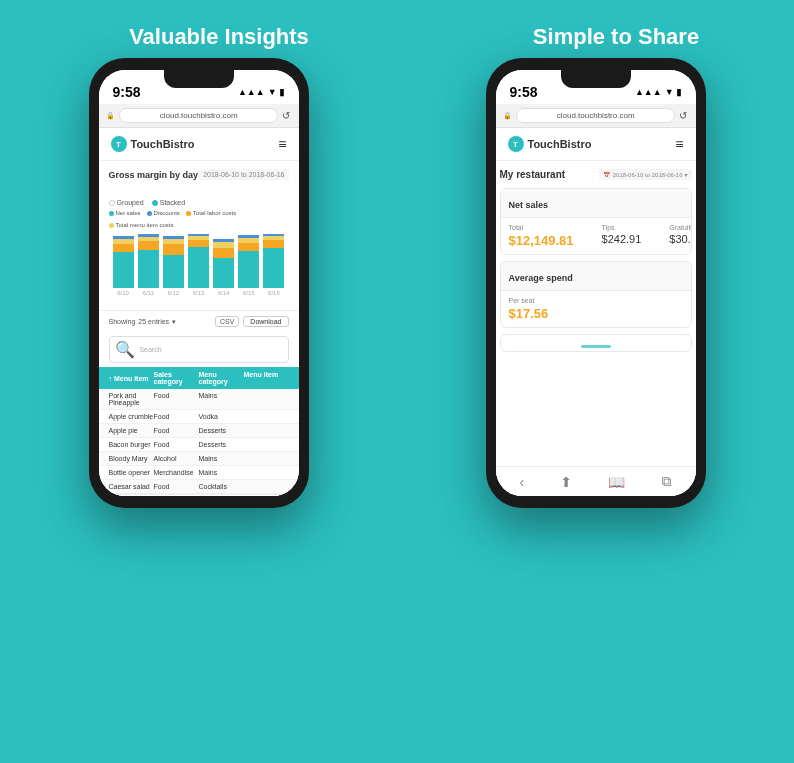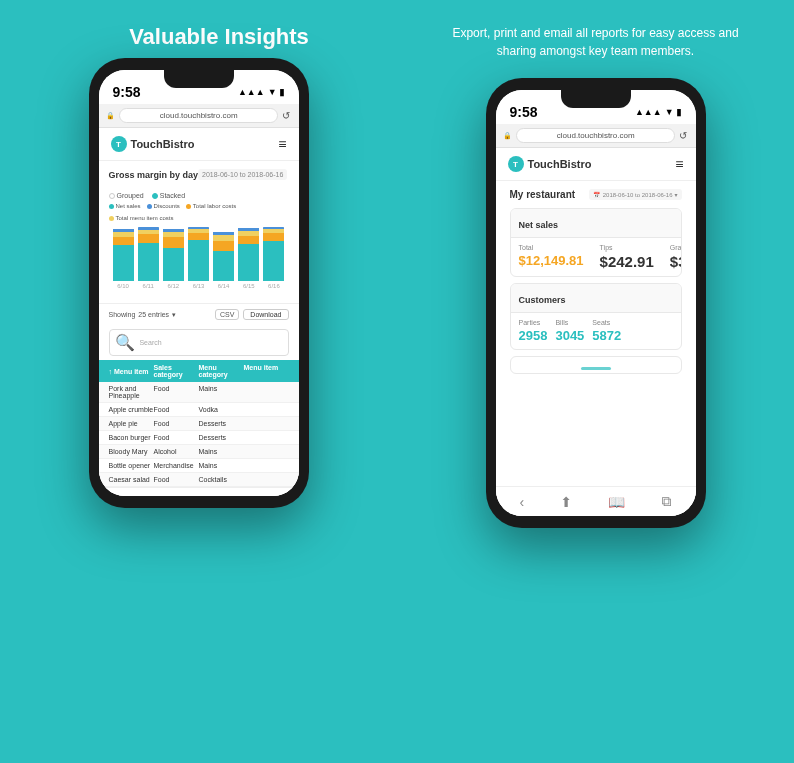--- a/index.html
+++ b/index.html
@@ -177,22 +177,23 @@
       color: #333;
     }
 
     
     .chart-section {
       padding: 8px 10px;
     }
 
     .chart-title-row {
       display: flex;
-      align-items: center;
-      margin-bottom: 12px;
+      justify-content: space-between;
+      align-items: center;
+      margin-bottom: 19px;
     }
 
     .chart-title {
       font-size: 9px;
       font-weight: 700;
       color: #333;
     }
 
     .chart-date {
       font-size: 7px;
@@ -390,21 +391,21 @@
     }
 
     .td {
       font-size: 7px;
       color: #333;
       flex: 1;
     }
 
     
     .right-content {
-      padding: 8px 14px;
+      padding: 8px 4px;
       flex: 1;
       overflow: hidden;
     }
 
     .restaurant-row {
       display: flex;
       justify-content: space-between;
       align-items: center;
       margin-bottom: 8px;
     }
@@ -444,43 +445,43 @@
       font-weight: 700;
       color: #333;
     }
 
     .metric-body {
       padding: 6px 8px;
     }
 
     .metric-row {
       display: flex;
-      gap: 16px;
+      gap: 28px;
     }
 
     .metric-col {
       display: flex;
       flex-direction: column;
     }
 
     .metric-label {
       font-size: 7px;
       color: #888;
       margin-bottom: 2px;
     }
 
     .metric-value {
       font-size: 13px;
       font-weight: 700;
       color: #f5a623;
     }
 
     .metric-value-small {
-      font-size: 15px;
-      font-weight: 700;
+      font-size: 11px;
+      font-weight: 400;
       color: #333;
     }
 
     .customers-row {
       display: flex;
       gap: 8px;
     }
 
     .cust-col {
       display: flex;
@@ -742,21 +743,21 @@
           <span class="nav-icon">⬆</span>
           <span class="nav-icon">📖</span>
           <span class="nav-icon">⧉</span>
         </div>
       </div>
     </div>
   </div>
 </div>
 
 <div class="panel panel-right">
-  <div class="panel-subtitle">Export, print and email all reports for easy access and sharing amongst key team members.</div>
+  <div class="panel-title">Simple to Share</div>
 
   <div class="phone">
     <div class="notch"></div>
     <div class="phone-inner">
 
       <div class="status-bar">
         <span class="status-time">9:58</span>
         <div class="status-icons">
           <span>▲▲▲</span>
           <span>▼</span>
@@ -804,42 +805,32 @@
                   <span class="metric-value-small">$242.91</span>
                 </div>
                 <div class="metric-col">
                   <span class="metric-label">Gratuities</span>
                   <span class="metric-value-small">$30.06</span>
                 </div>
               </div>
             </div>
           </div>
 
-
           <div class="metric-section">
             <div class="metric-header">
-              <span class="metric-header-title">Customers</span>
+              <span class="metric-header-title">Average spend</span>
             </div>
             <div class="metric-body">
-              <div class="customers-row">
-                <div class="cust-col">
-                  <span class="cust-label">Parties</span>
-                  <span class="cust-value">2958</span>
-                </div>
-                <div class="cust-col">
-                  <span class="cust-label">Bills</span>
-                  <span class="cust-value">3045</span>
-                </div>
-                <div class="cust-col">
-                  <span class="cust-label">Seats</span>
-                  <span class="cust-value">5872</span>
-                </div>
-              </div>
-            </div>
-          </div>
+              <div class="metric-col">
+                <span class="metric-label">Per seat</span>
+                <span class="metric-value">$17.56</span>
+              </div>
+            </div>
+          </div>
+
 
           <div class="metric-section">
             <div style="padding: 6px 8px; height: 16px;">
               <div class="swipe-indicator">
                 <div class="swipe-dot"></div>
               </div>
             </div>
           </div>
         </div>
 

